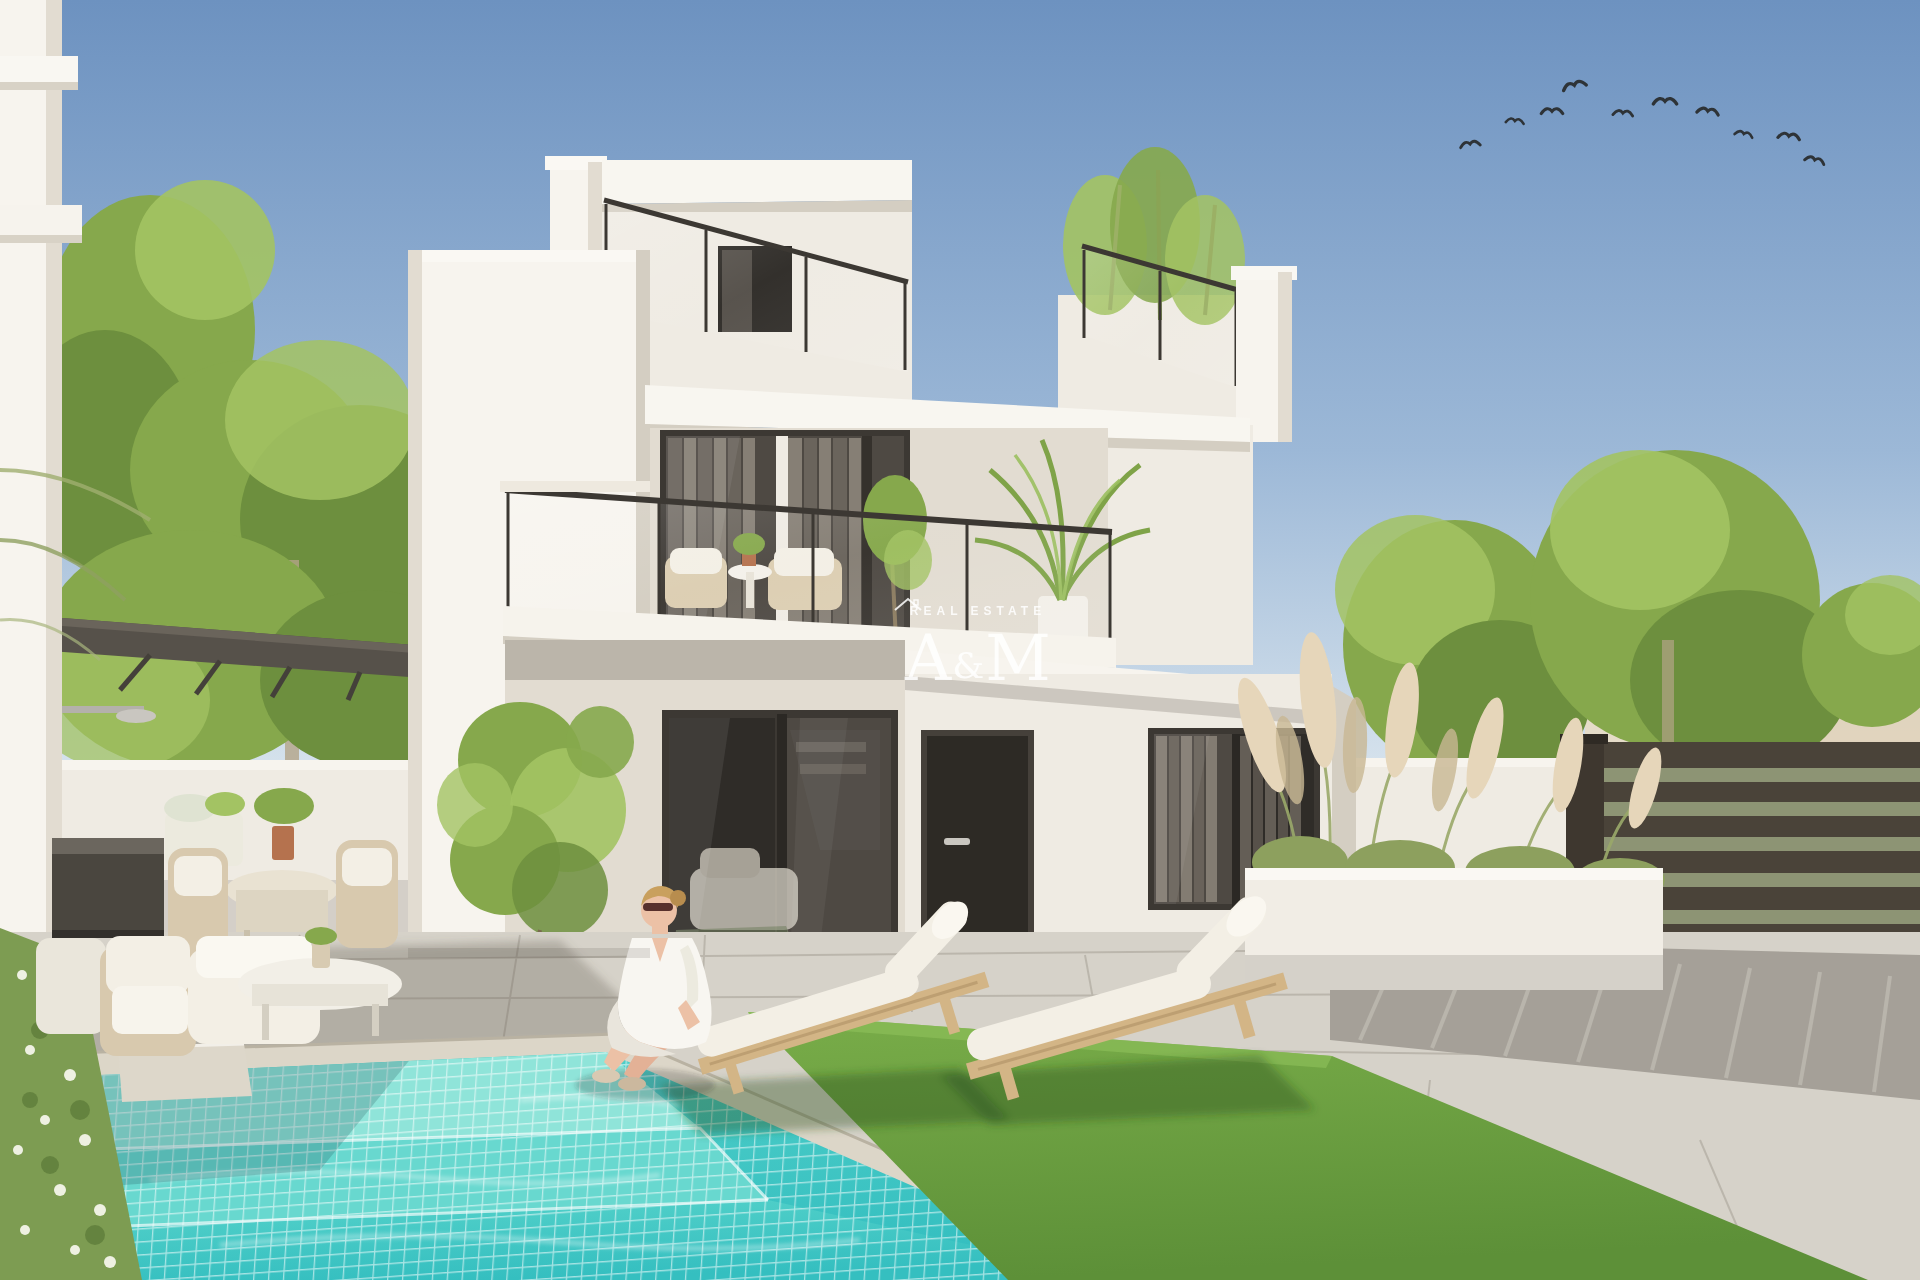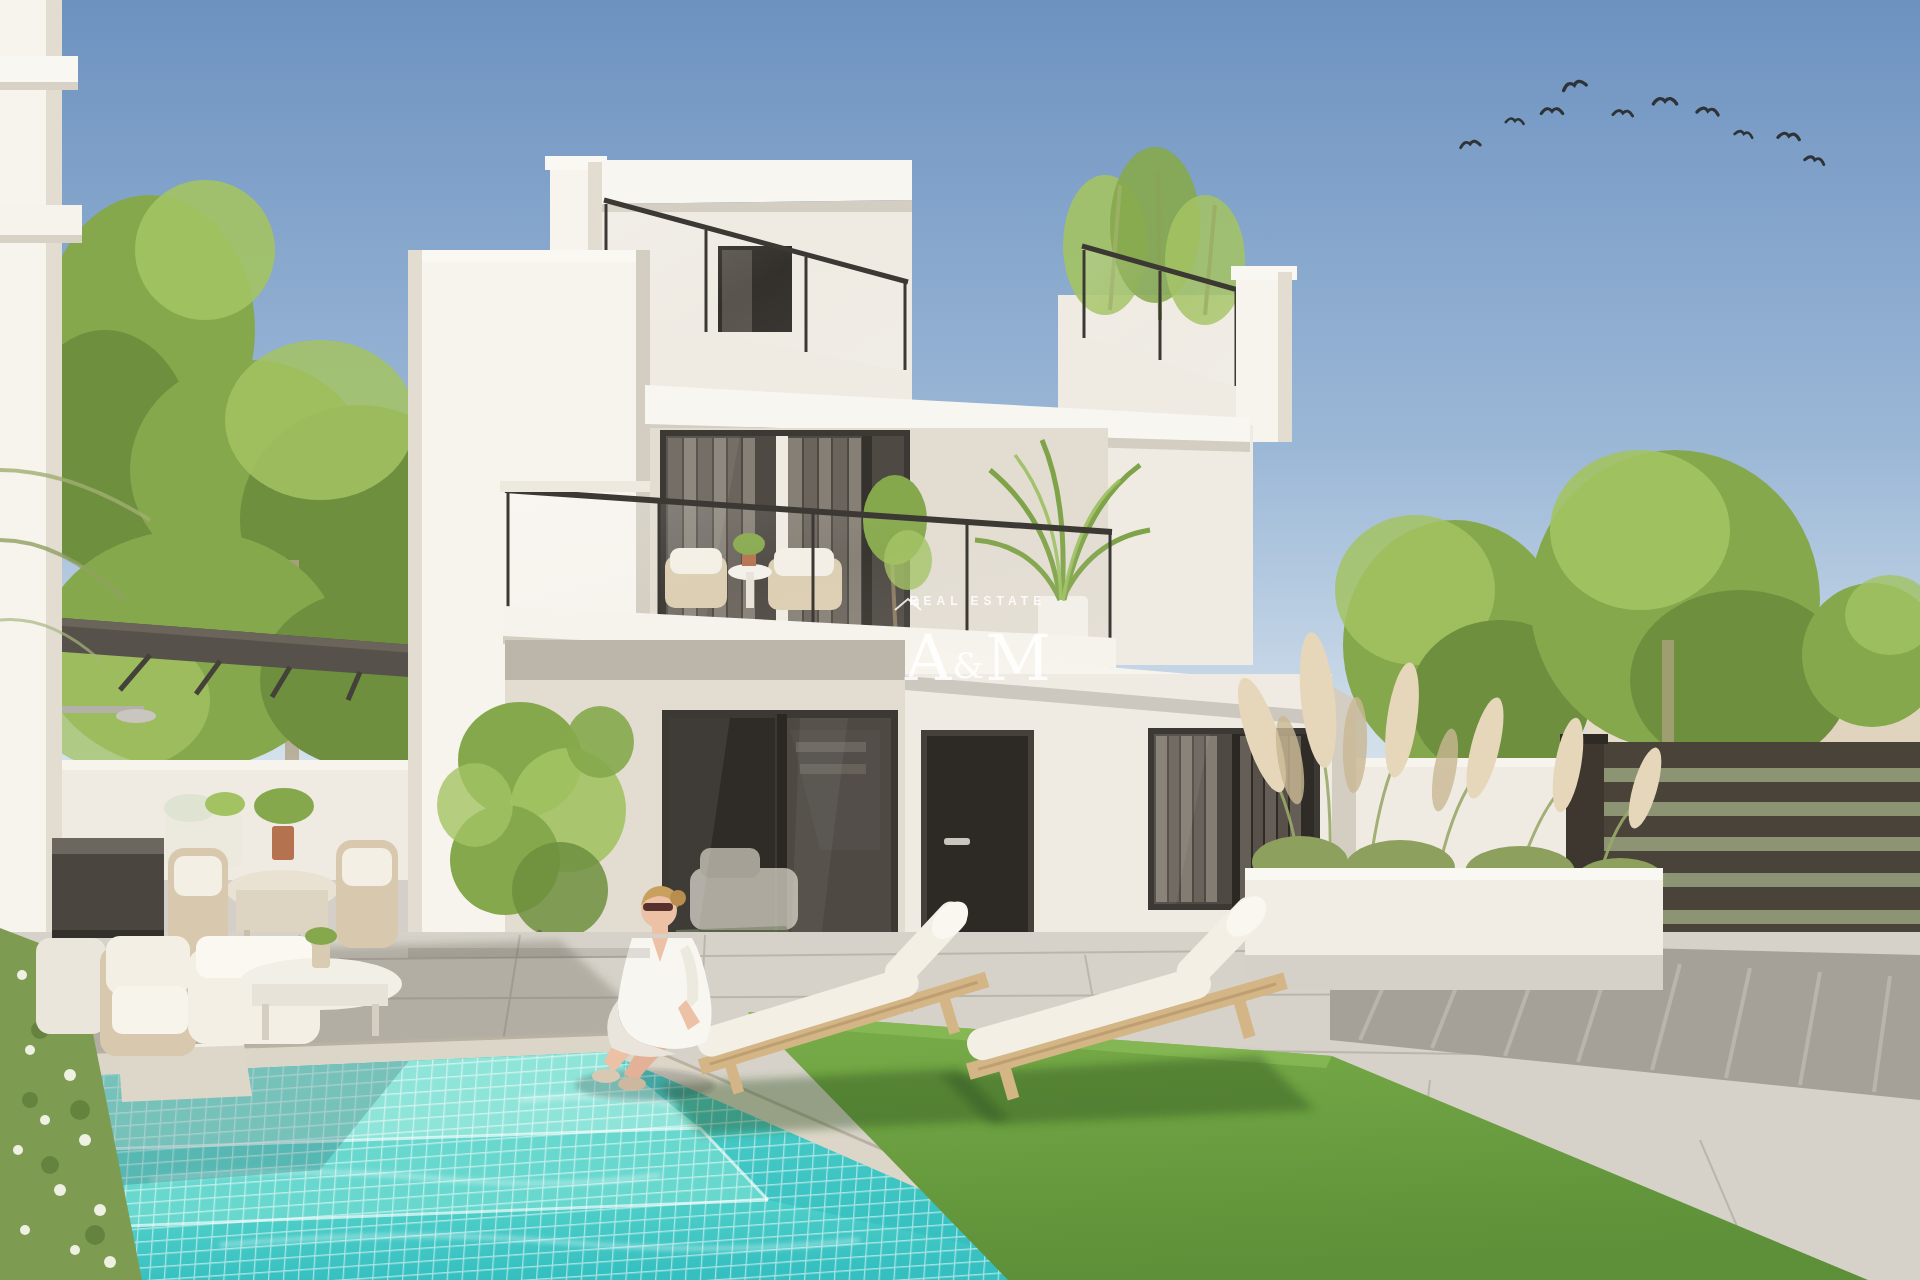--- a/index.html
+++ b/index.html
@@ -1,22 +1,22 @@
 <!DOCTYPE html>
 <html style="--sky-top: #6d92c0; --sky-mid: #9cb8d7; --sky-horizon: #dfe9f0; --bird: #2e3337; --tree-dark: #6d8f3e; --tree-mid: #86a84c; --tree-light: #a3c363; --trunk: #b3a488; --wall-bright: #f7f4ee; --wall-white: #efebe3; --wall-shade: #e2dcd1; --wall-deep: #d4cec2; --frame-dark: #3c3833; --glass-dark: #4e4943; --glass-deep: #2f2c28; --curtain-light: #8d857b; --curtain-dark: #6e675f; --door-front: #2d2a25; --pergola: #56514a; --pergola-dark: #44403a; --tile: #d6d2c9; --tile-joint: #b5b0a6; --gravel: #a5a098; --coping: #dcd6c8; --water-step: #8fe4d9; --water-mid: #55d2ca; --water-deep: #35bfc0; --water-grid: #ffffff; --grass-light: #79ad49; --grass-dark: #5d9038; --lounger-wood: #d3b586; --cushion: #f3efe5; --fence: #4a4339; --fence-gap: #8d9474; --house-far-wall: #e7dcc8; --house-far-roof: #b8845c; --planter: #f1ede5; --pampas: #e6d6ba; --hedge: #7d9c52; --skin: #ecc1a6; --hair: #c9a05e; --dress: #f8f6f1; --watermark: #ffffff;"><head>
 <meta charset="utf-8">
 <style>
   html,body{margin:0;padding:0;background:#222;}
   #stage{position:relative;width:1920px;height:1280px;overflow:hidden;
          font-family:"Liberation Sans",sans-serif;}
   #stage svg{position:absolute;inset:0;display:block;}
   
   #watermark{position:absolute;left:893px;top:596px;width:170px;height:92px;
-    display:flex;flex-direction:column;align-items:center;justify-content:space-between;
-    color:rgba(255,255,255,.85);pointer-events:none;}
+    display:flex;flex-direction:column;align-items:center;justify-content:flex-end;
+    color:rgba(255,255,255,.85);pointer-events:none;gap:28px;}
   #watermark .tagline{font-size:12px;letter-spacing:5px;font-weight:bold;
     margin-top:-2px;white-space:nowrap;text-align:center;
     font-family:"Liberation Sans",sans-serif;}
   #watermark .brandrow{display:flex;align-items:baseline;line-height:.9;
     font-family:"DejaVu Serif","Liberation Serif",serif;margin-top:-16px;}
   #watermark .bigA,#watermark .bigM{font-size:64px;font-weight:500;}
   #watermark .amp{font-size:36px;margin:0 1px;position:relative;top:-2px;}
 </style>
 </head>
 <body>

